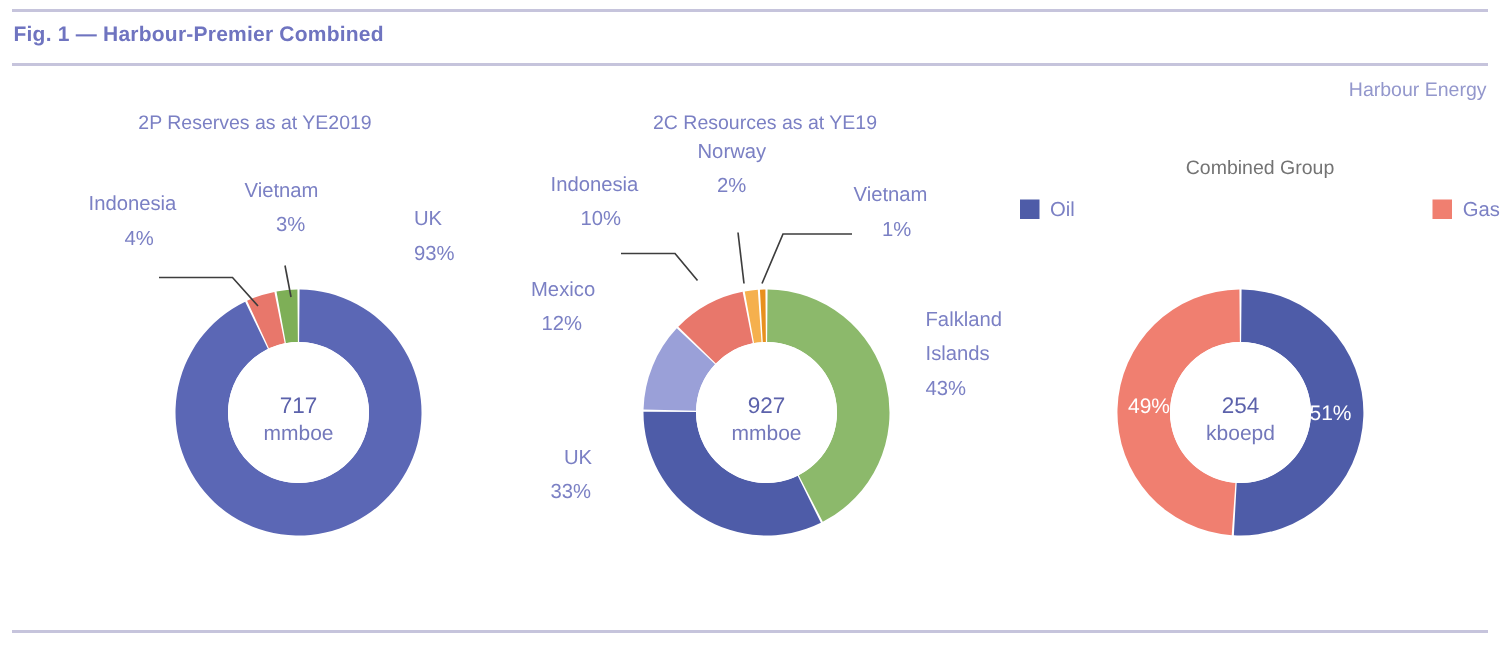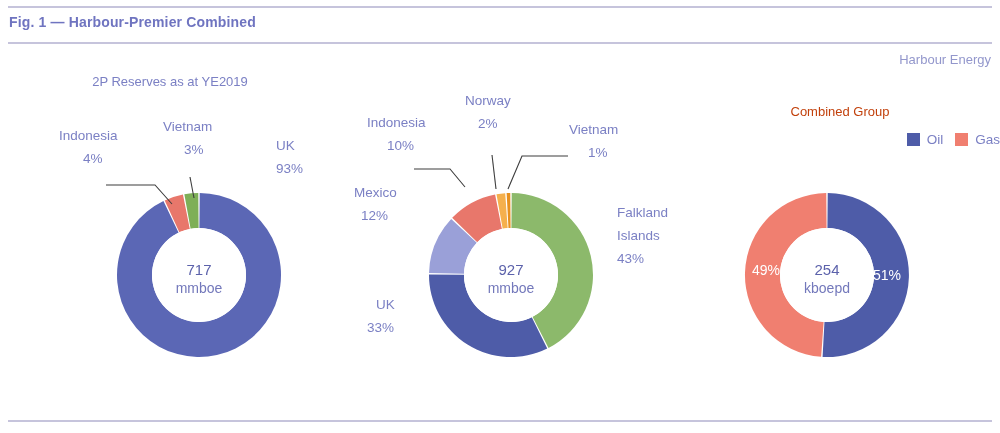--- a/index.html
+++ b/index.html
@@ -76,21 +76,21 @@
     font-size: 13px;
     color: #7b80c4;
     white-space: nowrap;
   }
   .chart-subtitle {
     position: absolute;
     top: 52px;
     width: 100%;
     text-align: center;
     font-size: 13px;
-    color: #c2410c;
+    color: #737373;
     white-space: nowrap;
   }
   .donut-svg {
     position: absolute;
     left: 0;
     top: 0;
     width: 100%;
     height: 360px;
     overflow: visible;
   }
@@ -117,21 +117,21 @@
     stroke-width: 1.1;
     fill: none;
   }
 
   
   .legend {
     position: absolute;
     top: 80px;
     width: 100%;
     display: flex;
-    justify-content: flex-end;
+    justify-content: space-between;
     gap: 12px;
     align-items: center;
   }
   .legend-item {
     display: flex;
     align-items: center;
     gap: 7px;
   }
   .legend-swatch {
     width: 13px;
@@ -179,20 +179,21 @@
       <text class="slice-label" x="276" y="98">UK</text>
       <text class="slice-label" x="276" y="121">93%</text>
       <text class="slice-label" x="59" y="88">Indonesia</text>
       <text class="slice-label" x="83" y="111">4%</text>
       <text class="slice-label" x="163" y="79">Vietnam</text>
       <text class="slice-label" x="184" y="102">3%</text>
     </svg>
   </div>
 
   <div class="chart-panel" style="left:340px; width:340px;">
+    <div class="chart-title">2C Resources as at YE19</div>
 
     <svg class="donut-svg" viewBox="0 0 340 360">
 
       <g>
 
         <path fill="#8cb96b" d="M 171.72 141.00 A 82 82 0 0 1 208.52 295.91 L 192.51 264.79 A 47 47 0 0 0 171.41 176.00 Z"></path>
 
         <path fill="#4e5ca8" d="M 207.25 296.55 A 82 82 0 0 1 89.00 222.44 L 124.00 222.68 A 47 47 0 0 0 191.77 265.16 Z"></path>
 
         <path fill="#9aa0d8" d="M 89.02 221.01 A 82 82 0 0 1 111.19 166.91 L 136.72 190.85 A 47 47 0 0 0 124.01 221.86 Z"></path>

